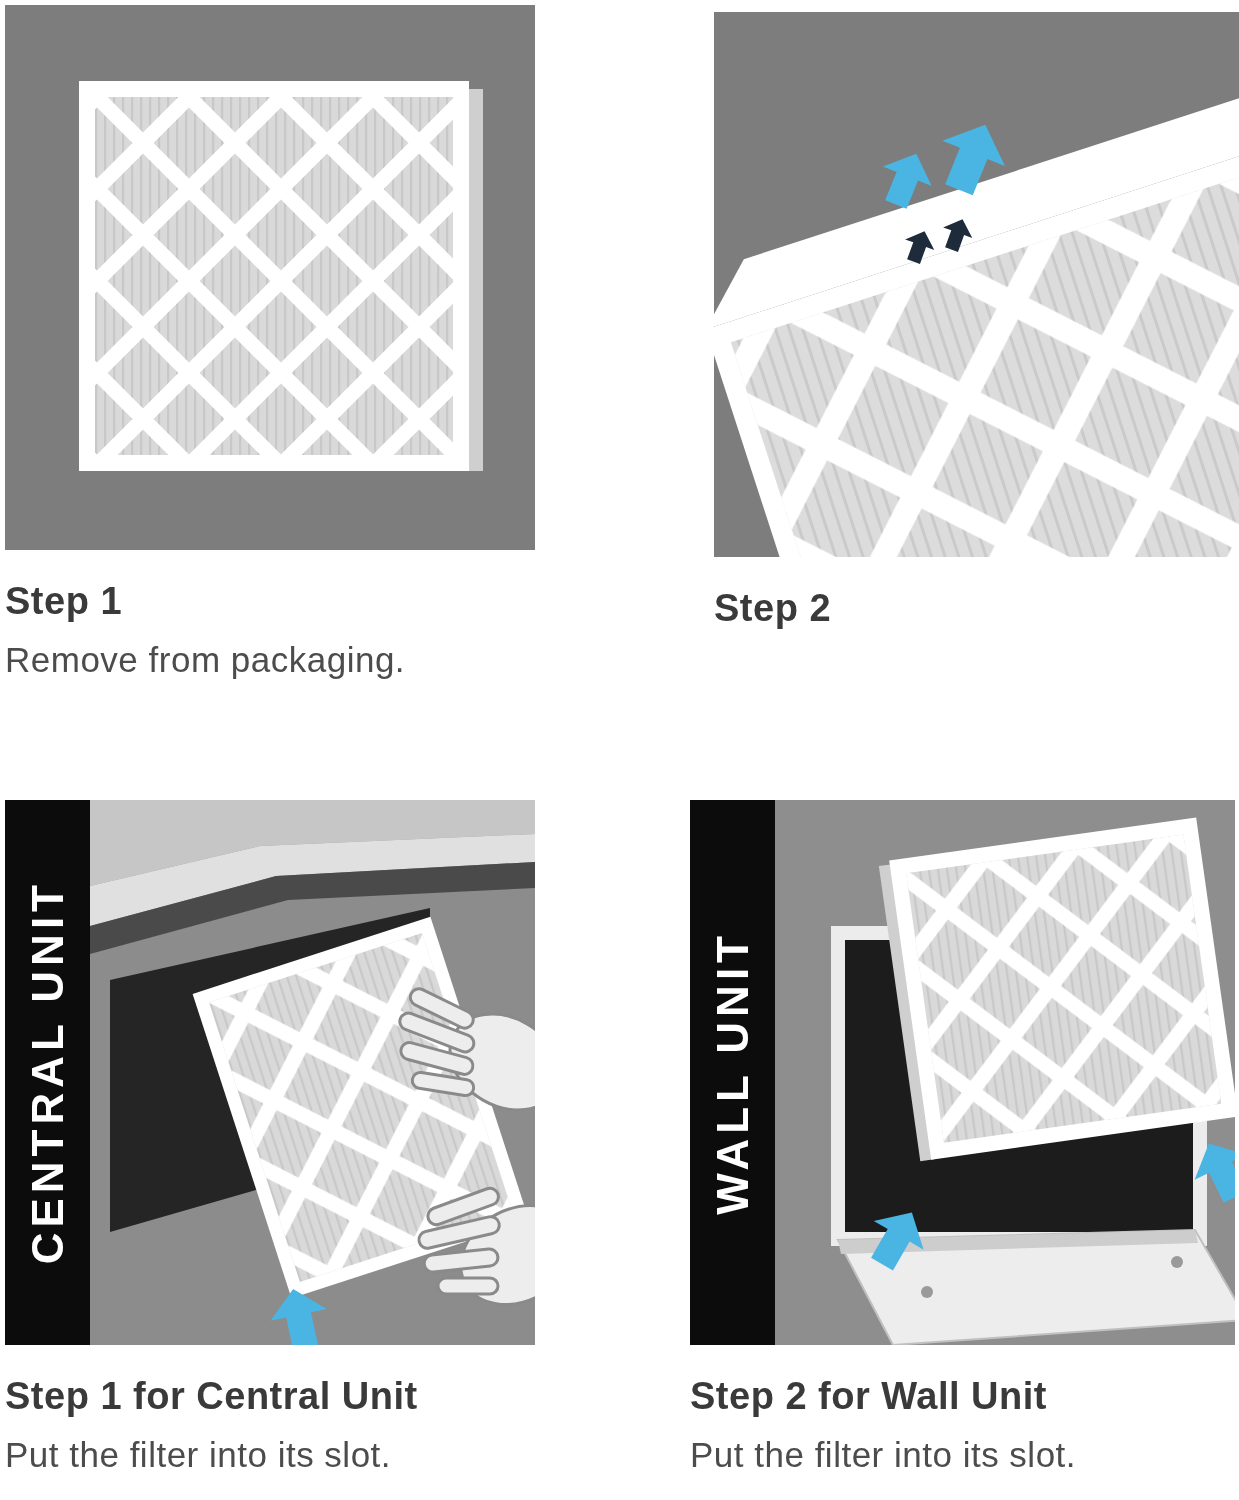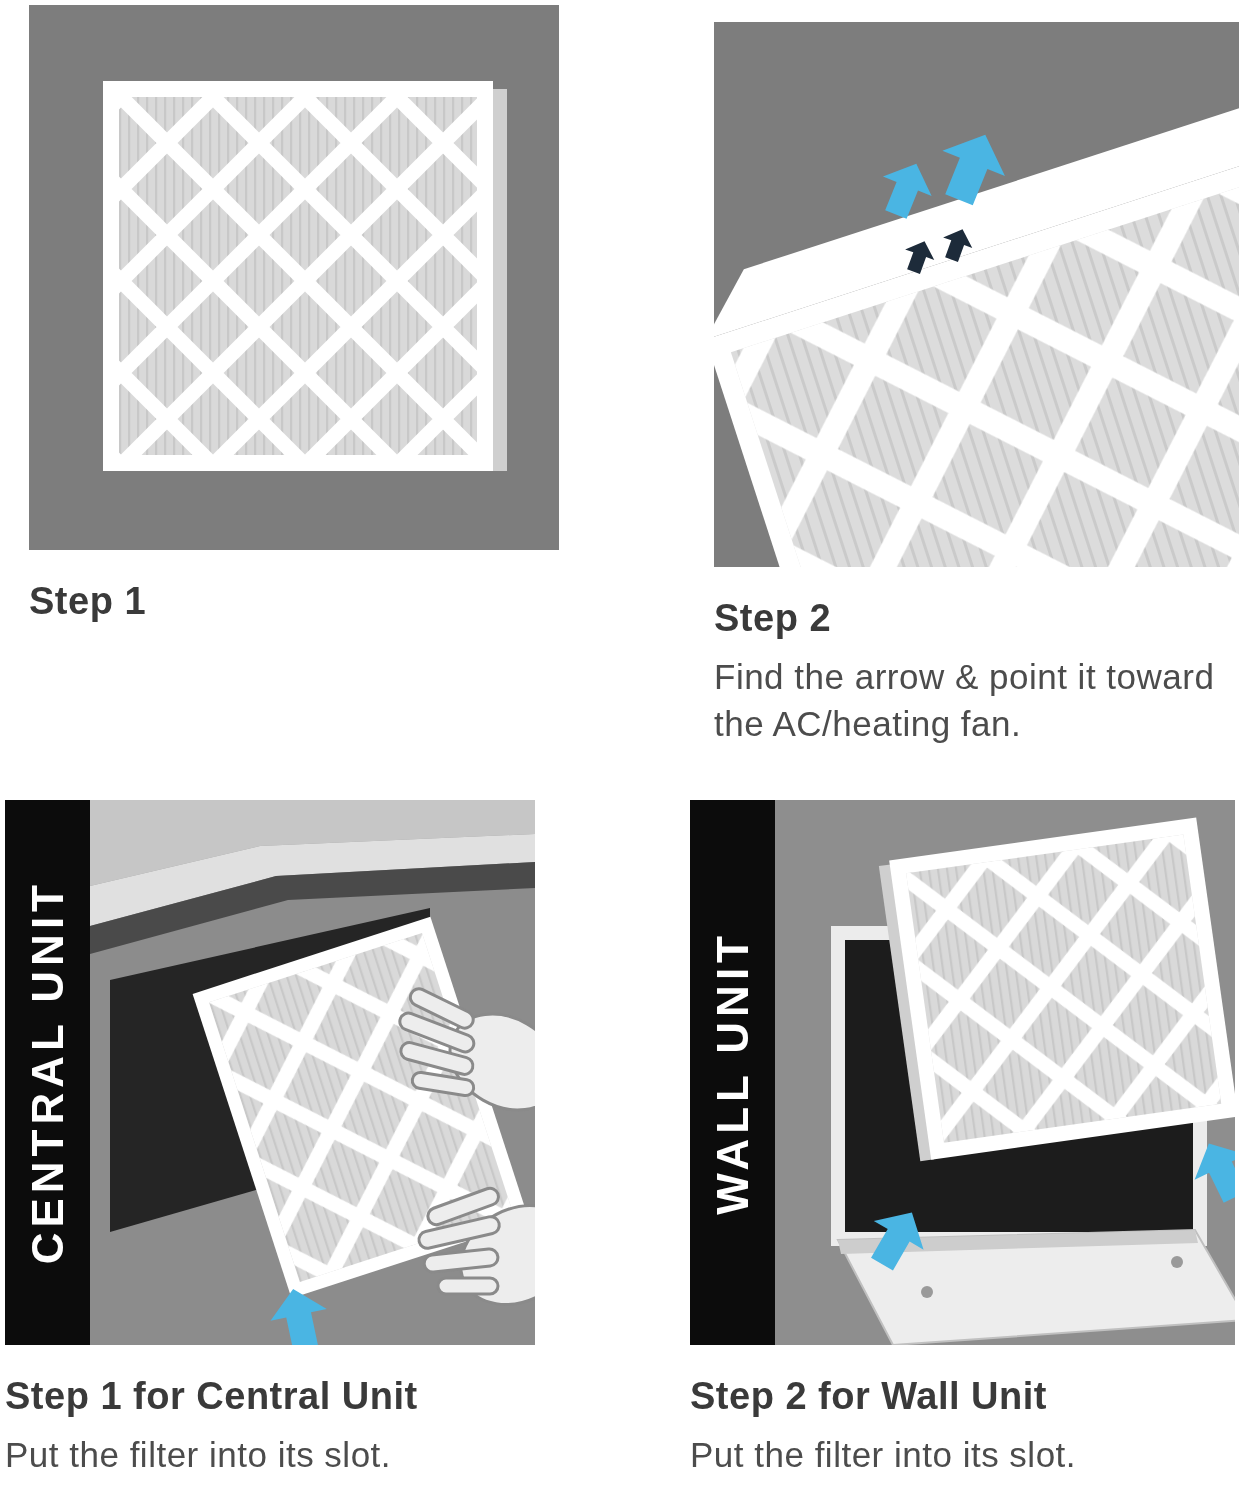--- a/index.html
+++ b/index.html
@@ -3,22 +3,22 @@
 <meta charset="utf-8">
 <style>
   * { margin: 0; padding: 0; box-sizing: border-box; }
   html, body { background: #ffffff; }
   body {
     width: 1239px; height: 1500px;
     position: relative; overflow: hidden;
     font-family: "Liberation Sans", sans-serif;
   }
   .cell { position: absolute; }
-  #cell-1 { left: 5px;   top: 5px;   width: 528px; margin-left: 24px; }
-  #cell-2 { left: 690px; top: 22px;   width: 545px; padding-left: 24px; }
+  #cell-1 { left: 5px;   top: 5px;   width: 528px; }
+  #cell-2 { left: 690px; top: 12px;   width: 545px; padding-left: 24px; }
   #cell-3 { left: 5px;   top: 800px; width: 530px; }
   #cell-4 { left: 690px; top: 800px; width: 545px; }
 
   .panel { display: flex; height: 545px; }
   .panel svg { display: block; flex: 0 0 auto; }
 
   .band {
     width: 85px; height: 545px;
     background: #0c0c0c;
     display: flex; align-items: center; justify-content: center;
@@ -77,20 +77,21 @@
       <rect width="530" height="545" fill="#7d7d7d"></rect>
       <rect x="464" y="84" width="14" height="382" fill="#cfcfcf"></rect>
       <rect x="74" y="76" width="390" height="390" fill="#ffffff"></rect>
       <g>
         <rect x="90" y="92" width="358" height="358" fill="url(#pleats)"></rect>
         <rect x="90" y="92" width="358" height="358" fill="url(#diamonds)"></rect>
       </g>
     </svg>
   </div>
   <h2 class="step-title">Step 1</h2>
+  <p class="step-caption">Remove from packaging.</p>
 </section>
 
 <section class="cell" id="cell-2">
   <div class="panel">
     <svg viewBox="0 0 545 545" width="545" height="545">
       <rect width="545" height="545" fill="#7d7d7d"></rect>
       <g transform="rotate(-18 272 300)">
         <polygon points="0,230 58,175 652,175 596,230" fill="#ffffff"></polygon>
         <rect x="0" y="230" width="596" height="520" fill="#ffffff"></rect>
         <g>
@@ -102,21 +103,20 @@
         <polygon points="25,0 50,23 36,23 36,52 14,52 14,23 0,23" transform="translate(196,214) rotate(20) scale(0.62)" fill="#1d2b3a"></polygon>
         <polygon points="25,0 50,23 36,23 36,52 14,52 14,23 0,23" transform="translate(234,202) rotate(20) scale(0.62)" fill="#1d2b3a"></polygon>
       </g>
       <g>
         <polygon points="25,0 50,23 36,23 36,52 14,52 14,23 0,23" transform="translate(178,132) rotate(22) scale(1.05)" fill="#4ab5e3"></polygon>
         <polygon points="25,0 50,23 36,23 36,52 14,52 14,23 0,23" transform="translate(240,100) rotate(22) scale(1.35)" fill="#4ab5e3"></polygon>
       </g>
     </svg>
   </div>
   <h2 class="step-title">Step 2</h2>
-  <p class="step-caption">Find the arrow &amp; point it toward the AC/heating fan.</p>
 </section>
 
 <section class="cell" id="cell-3">
   <div class="panel">
     <div class="band">
       <span class="band-label">CENTRAL UNIT</span>
     </div>
     <svg viewBox="0 0 445 545" width="445" height="545">
       <rect width="445" height="545" fill="#8c8c8c"></rect>
       <g>

